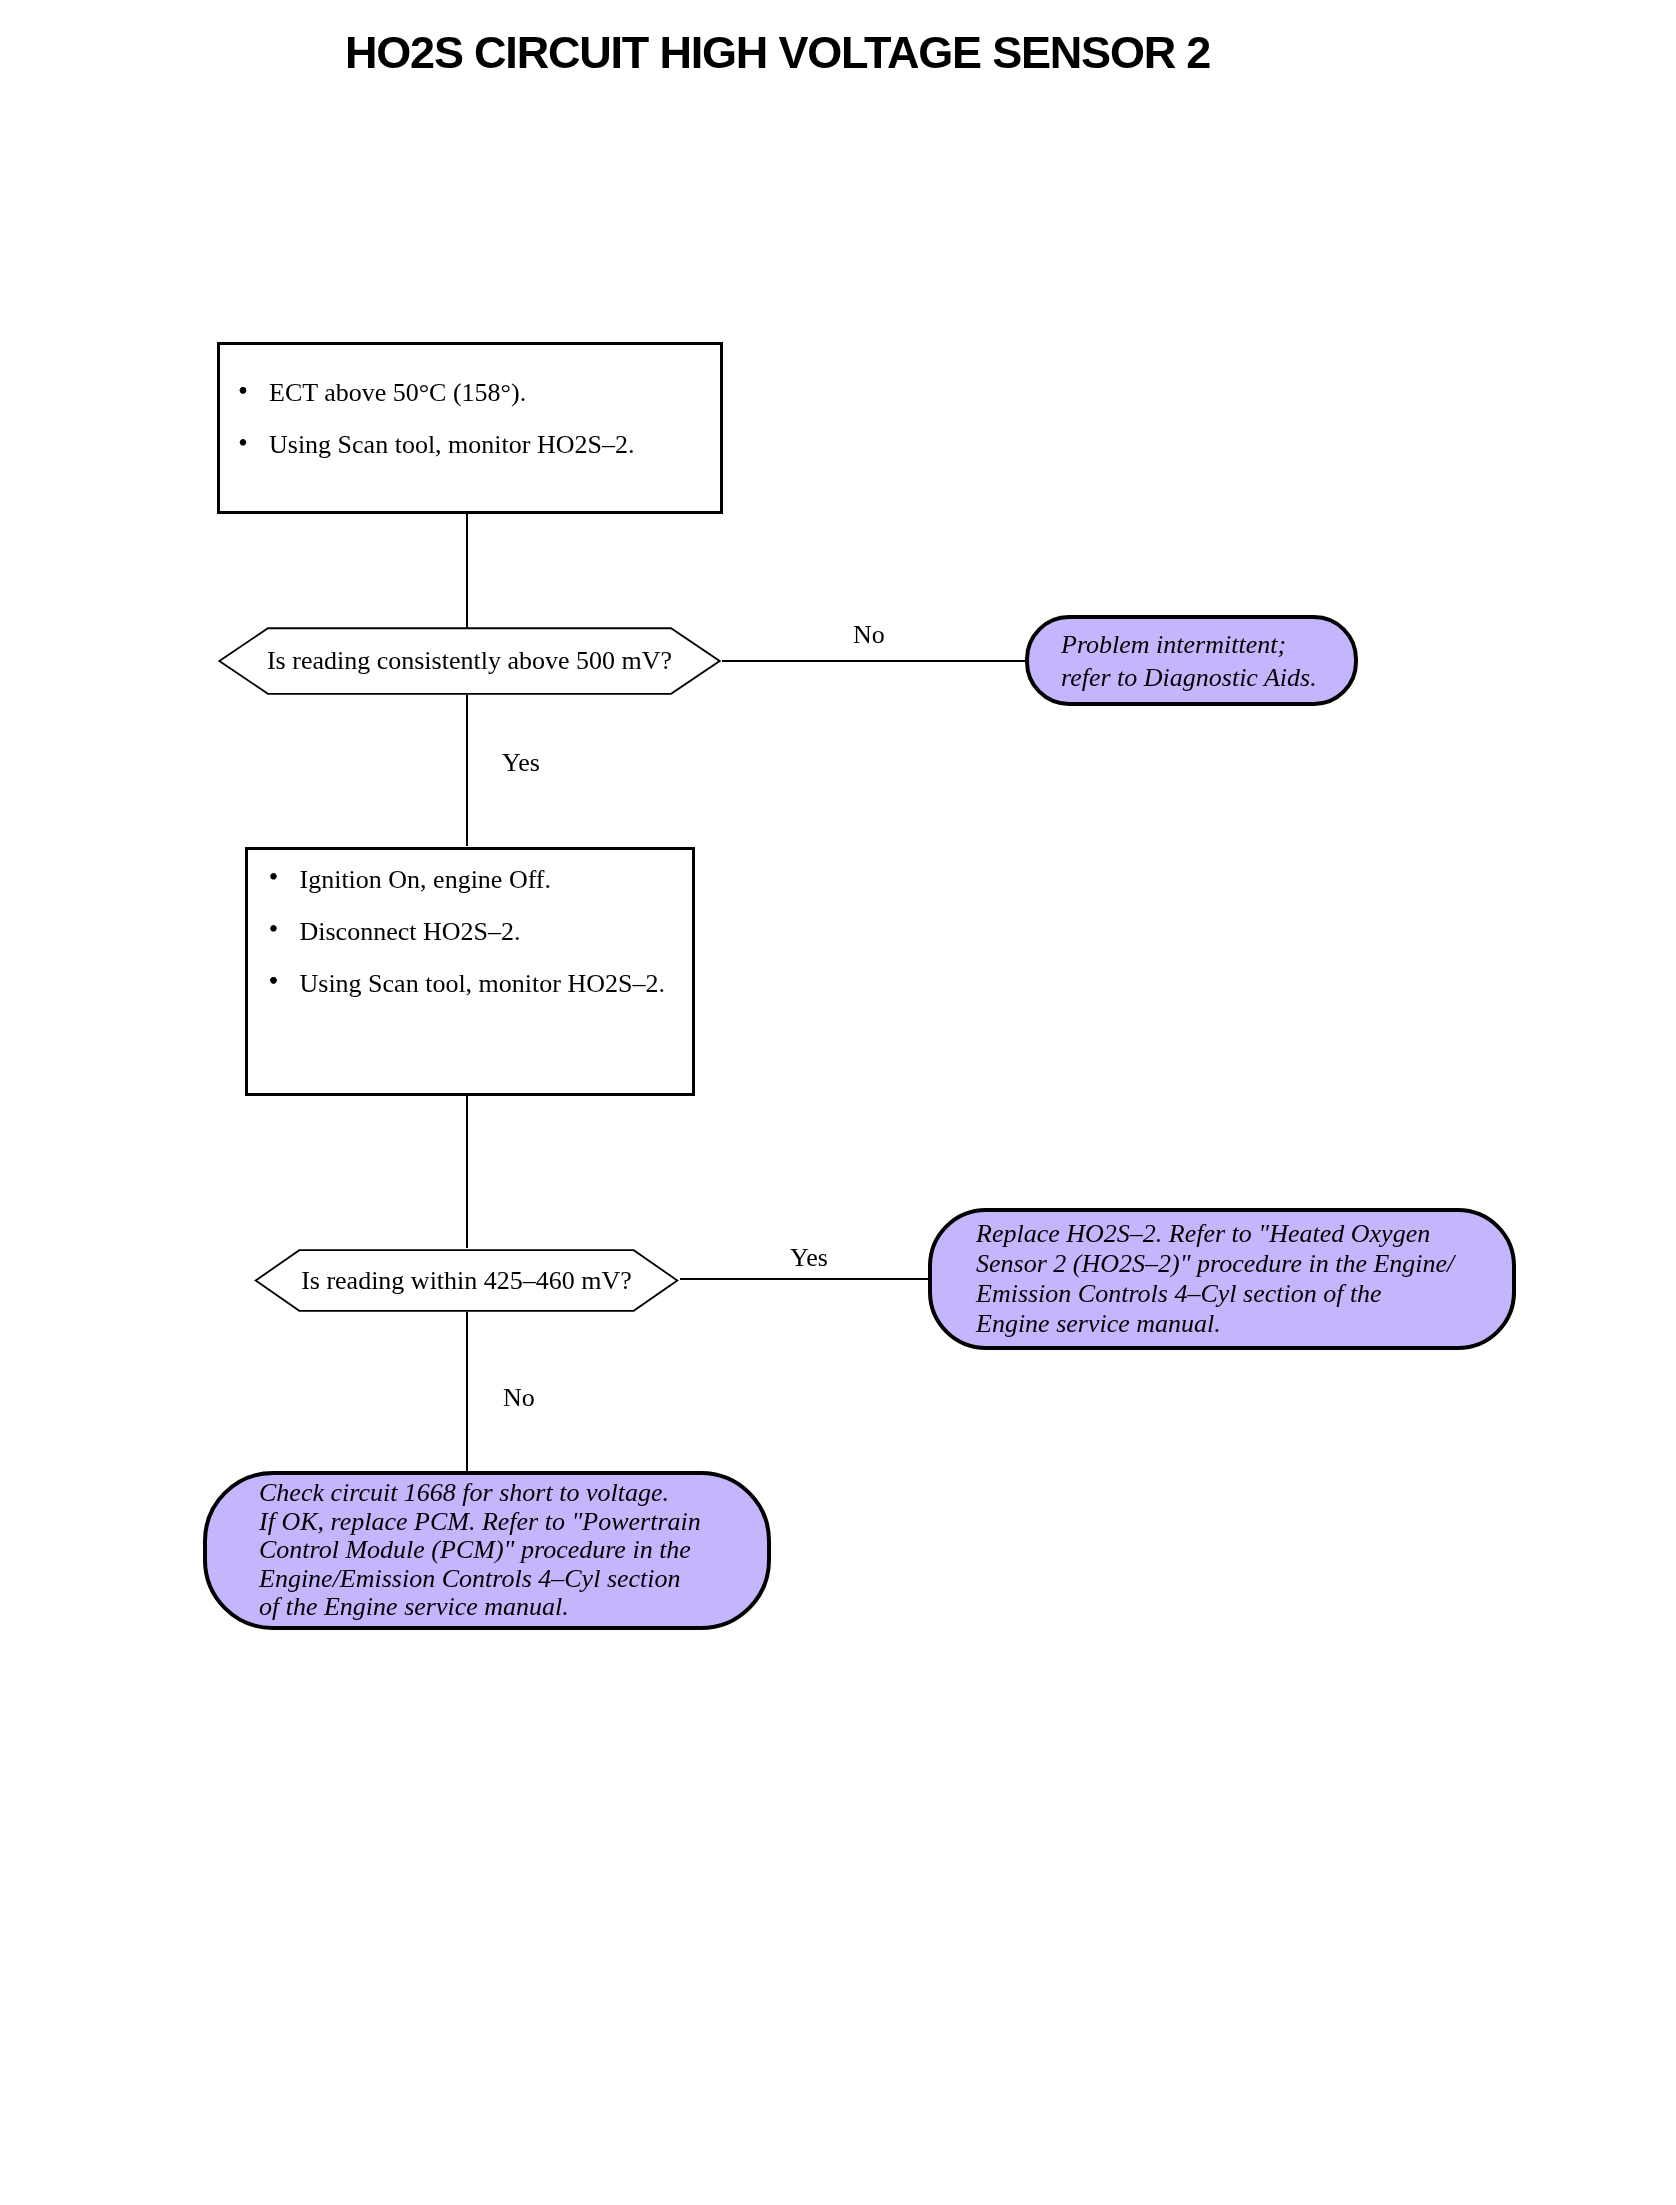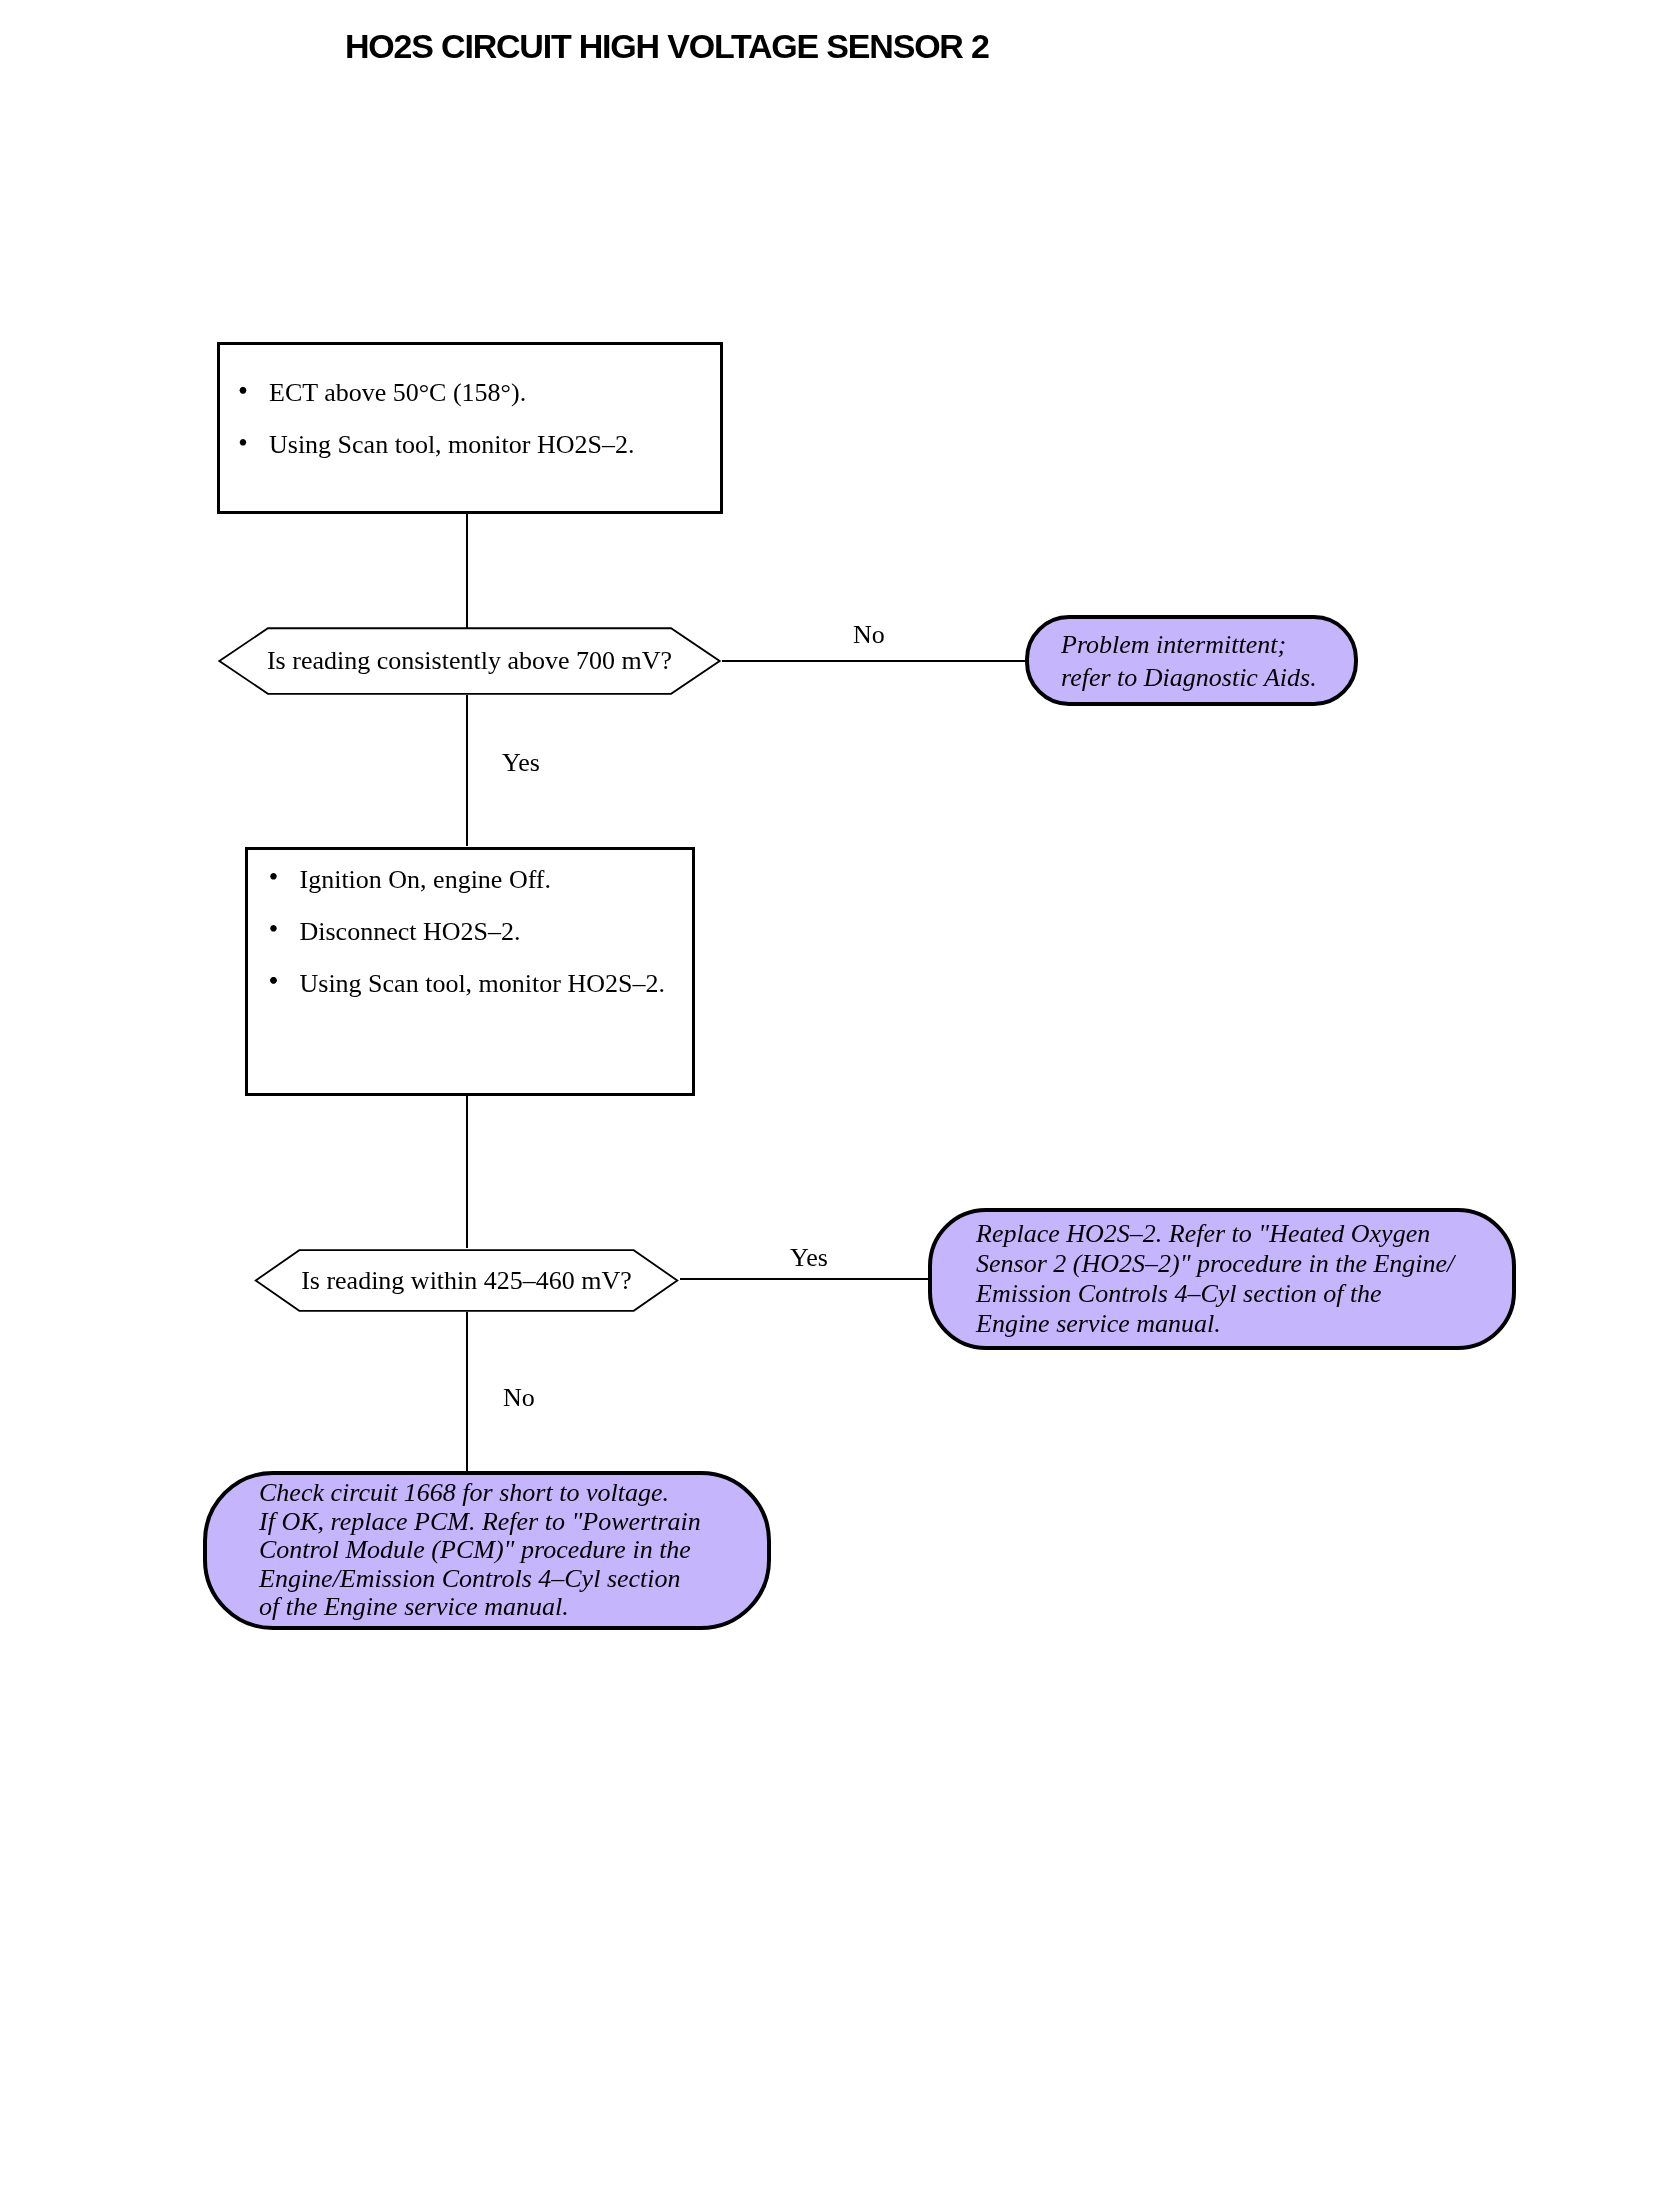--- a/index.html
+++ b/index.html
@@ -9,21 +9,21 @@
     background:#ffffff;
     font-family:"Liberation Serif", serif;
     color:#000000;
     overflow:hidden;
   }
   .abs { position:absolute; }
 
   .title {
     font-family:"Liberation Sans", sans-serif;
     font-weight:bold;
-    font-size:34px;
+    font-size:45px;
     letter-spacing:-1.2px;
     white-space:nowrap;
   }
 
   .stepbox {
     border:3px solid #000;
     background:#fff;
     box-sizing:border-box;
   }
   .stepbox ul {
@@ -89,21 +89,21 @@
     </ul>
   </div>
 
   <div class="abs line" style="left:466px; top:514px; width:1.8px; height:114px;"></div>
 
   <div class="abs hexwrap" style="left:218px; top:627px;">
     <svg width="503" height="68" viewBox="0 0 828 112">
       <polygon points="2,56 82,2 746,2 826,56 746,110 82,110" fill="#ffffff" stroke="#000000" stroke-width="3"></polygon>
     </svg>
   </div>
-  <div class="abs hextext" style="left:218px; top:627px; width:503px; height:68px;">Is reading consistently above 700 mV?</div>
+  <div class="abs hextext" style="left:218px; top:627px; width:503px; height:68px;">Is reading consistently above 500 mV?</div>
 
   <div class="abs line" style="left:722px; top:660px; width:303px; height:1.8px;"></div>
   <div class="abs branch-label" style="left:853px; top:622px;">No</div>
 
   <div class="abs terminal term1" style="left:1025px; top:615px; width:333px; height:91px;">Problem intermittent;
 refer to Diagnostic Aids.</div>
 
   <div class="abs line" style="left:466px; top:695px; width:1.8px; height:151px;"></div>
   <div class="abs branch-label" style="left:502px; top:750px;">Yes</div>
 

